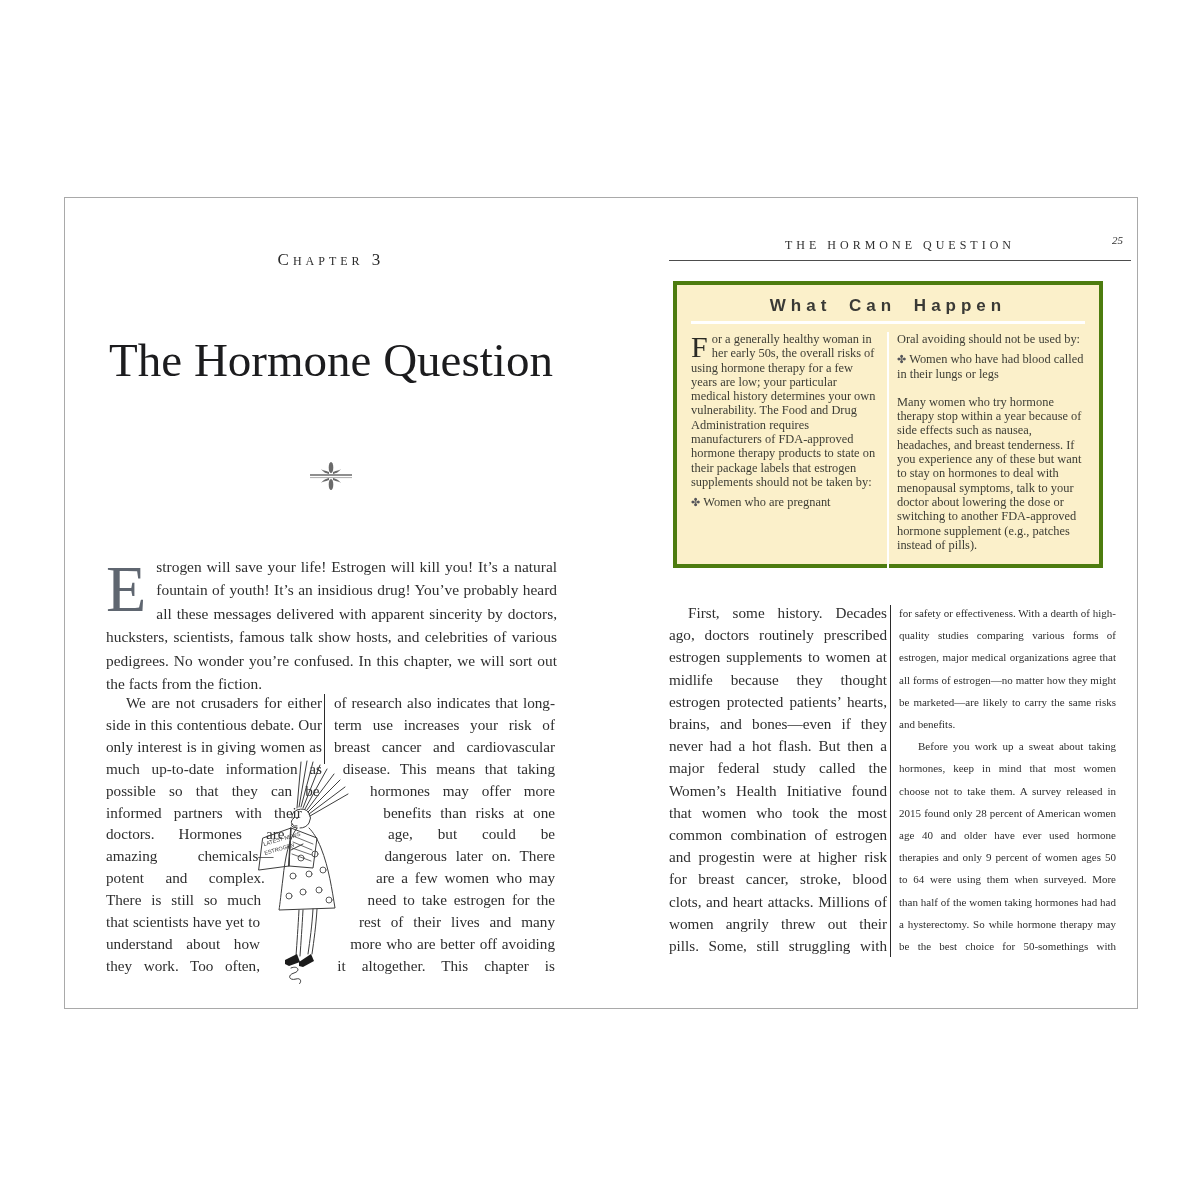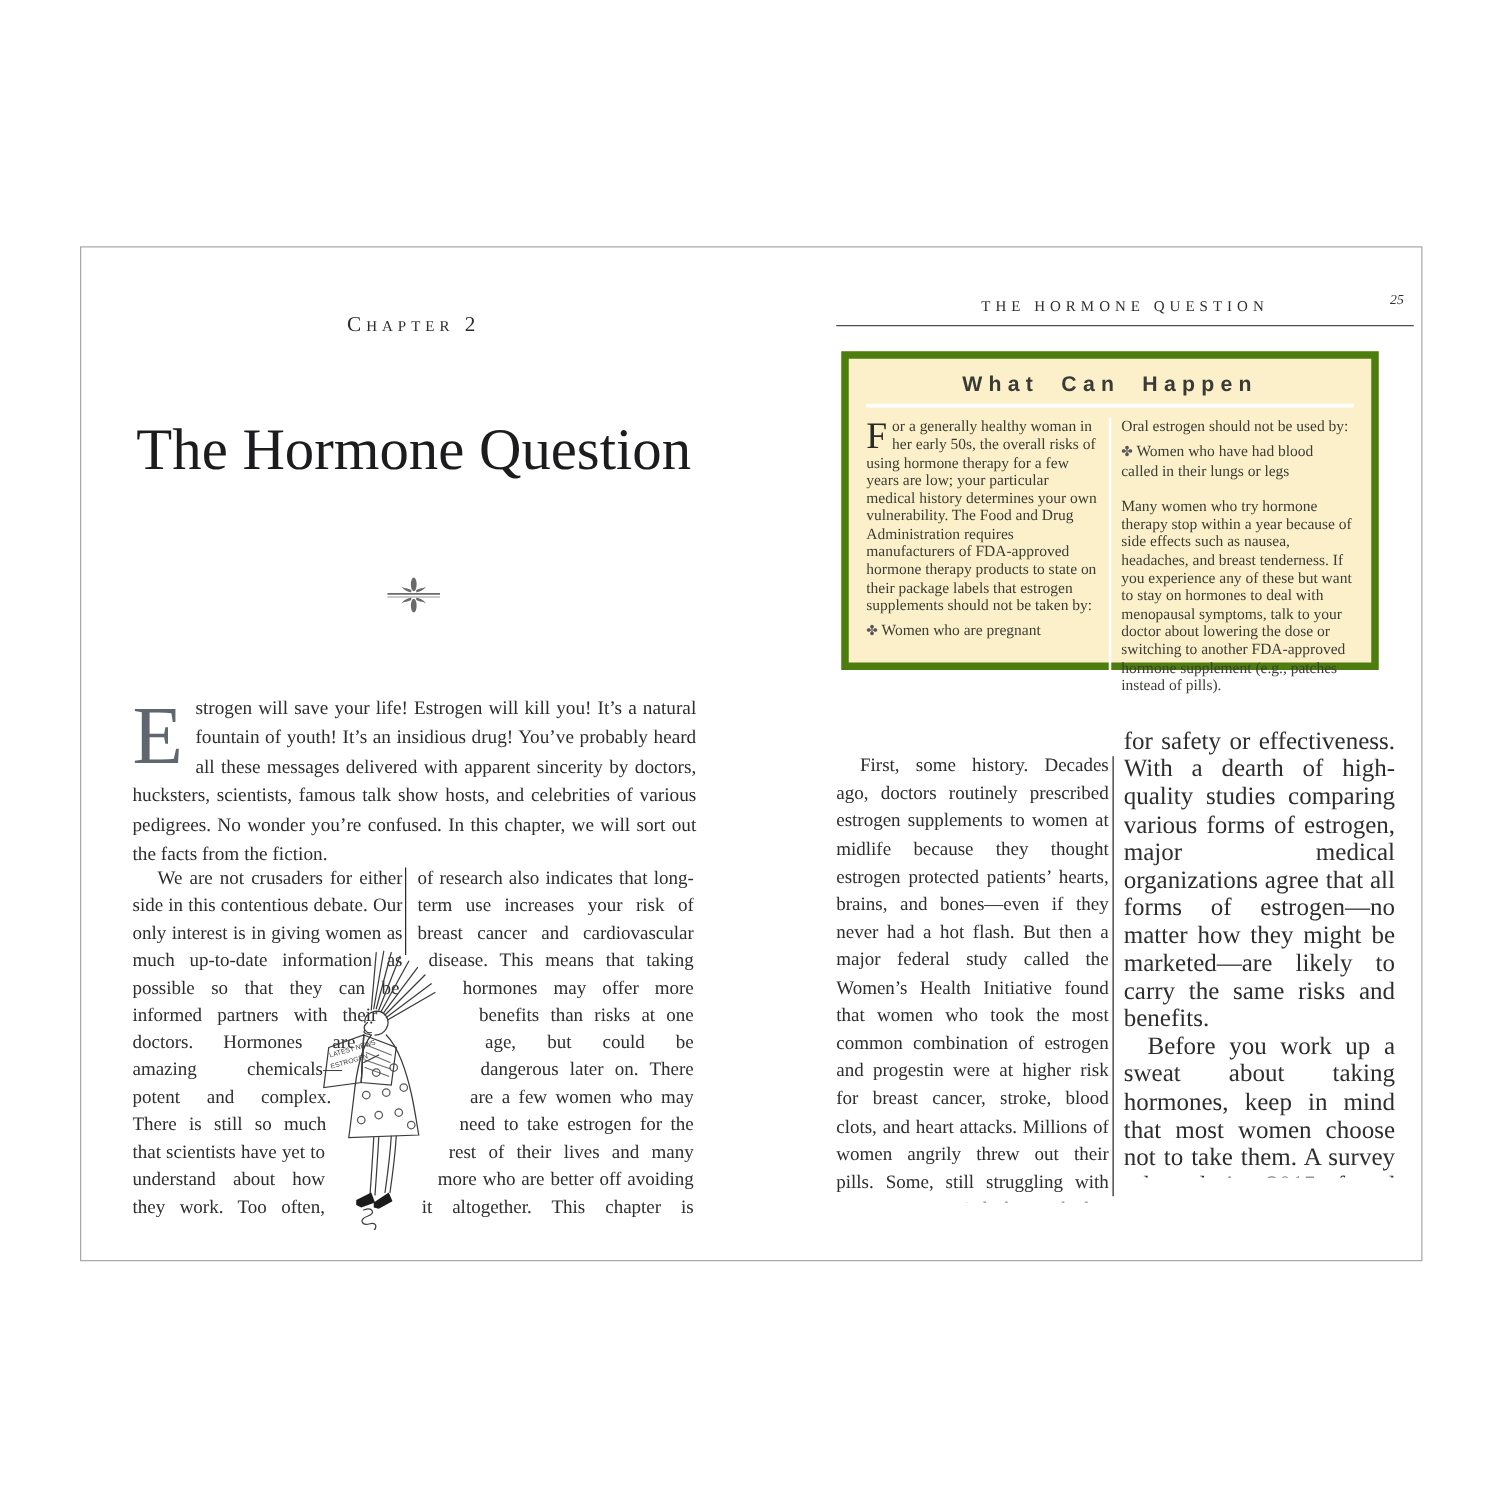--- a/index.html
+++ b/index.html
@@ -32,53 +32,53 @@
   .lcol-div{left:259px;top:496px;width:1px;height:70px;background:#2a2a2a;}
   .illus{left:180px;top:560px;width:118px;height:226px;}
 
   
   .running-head{left:604px;top:40px;width:462px;height:20px;}
   .running-head .head-text{display:block;text-align:center;font-size:12px;
     letter-spacing:4px;color:#2f2f2f;}
   .folio{position:absolute;right:8px;top:-4px;font-style:italic;font-size:11px;color:#2f2f2f;font-family:Liberation Serif, serif;}
   .head-rule{left:604px;top:62px;width:462px;height:1px;background:#4d4d4d;}
 
-  .sidebar-box{left:608px;top:83px;width:430px;height:255px;
-    background:#fbf0ca;border:6px solid #4d7c0f;box-sizing:border-box;}
+  .sidebar-box{left:608px;top:83px;width:430px;height:287px;
+    background:#fbf0ca;border:4px solid #4d7c0f;box-sizing:border-box;}
   .sidebar-title{margin:11px 14px 0 14px;text-align:center;
     font-family:"Liberation Sans", sans-serif;font-weight:bold;font-size:17px;
     letter-spacing:5px;word-spacing:8px;color:#3a3a36;}
   .sidebar-hr{margin:5px 14px 0 14px;height:3px;background:#ffffff;}
   .sidebar-cols{display:flex;margin:8px 14px 0 14px;height:250px;overflow:hidden;}
   .sb-col{width:194px;font-size:12.4px;line-height:14.3px;color:#3d3d35;text-align:left;}
   .sb-col p{margin:0 0 6px 0;}
   .sb-div{width:2px;background:#ffffff;margin:0 8px;}
   .dropcap-f{float:left;font-size:30px;line-height:26px;padding:2px 4px 0 0;color:#2b2b25;}
   .bglyph{color:#55555a;font-size:11px;margin-right:3px;}
   .sb-gap{height:8px;}
 
   .bcol1{left:604px;top:404px;width:218px;height:360px;text-align:justify;
     font-size:15.2px;line-height:22.2px;overflow:hidden;}
-  .bcol2{left:834px;top:384px;width:217px;height:360px;text-align:justify;
-    font-size:20px;line-height:22.2px;overflow:hidden;}
+  .bcol2{left:834px;top:404px;width:217px;height:360px;text-align:justify;
+    font-size:11px;line-height:22.2px;overflow:hidden;}
   .bcol1 p,.bcol2 p{margin:0;}
   .indent{text-indent:19px;}
   .bcol-div{left:825px;top:407px;width:1px;height:352px;background:#2a2a2a;}
 
   svg{display:inline-block;}
   .sketch{stroke:#3c3c3c;fill:none;stroke-width:1;stroke-linecap:round;}
   .sketch-fill{fill:#1b1b1b;stroke:none;}
   .np-text{font-family:"Liberation Sans", sans-serif;font-size:5.5px;fill:#3c3c3c;}
 </style>
 </head>
 <body>
 
 <div class="spread">
 
-  <div class="abs chapter-label" style="font-variant:small-caps;text-transform:none;letter-spacing:4px;font-size:17px;">Chapter 2</div>
+  <div class="abs chapter-label" style="font-variant:small-caps;text-transform:none;letter-spacing:4px;font-size:17px;">Chapter 3</div>
 
   <div class="abs title">The Hormone Question</div>
 
   <div class="abs fleuron-wrap">
     <svg width="46" height="32" viewBox="0 0 46 32" aria-hidden="true">
       <line x1="2" y1="15" x2="44" y2="15" stroke="#6a6a6a" stroke-width="1.4"></line>
       <line x1="2" y1="17.6" x2="44" y2="17.6" stroke="#8a8a8a" stroke-width="0.7"></line>
       <ellipse cx="23" cy="7.5" rx="2.3" ry="5.5" fill="#6a6a6a"></ellipse>
       <ellipse cx="23" cy="24.5" rx="2.3" ry="5.5" fill="#6a6a6a"></ellipse>
       <path d="M21,12 C17,10 15,11 13,9 C16,13 18,13 21,14 Z" fill="#6a6a6a"></path>
@@ -169,21 +169,21 @@
   <div class="abs sidebar-box">
     <div class="sidebar-title">What Can Happen</div>
     <div class="sidebar-hr"></div>
     <div class="sidebar-cols">
       <div class="sb-col">
         <p><span class="dropcap-f">F</span><span>or a generally healthy woman in her early 50s, the overall risks of using hormone therapy for a few years are low; your particular medical history determines your own vulnerability. The Food and Drug Administration requires manufacturers of FDA-approved hormone therapy products to state on their package labels that estrogen supplements should not be taken by:</span></p>
         <p class="bullet"><span class="bglyph">✤</span><span>Women who are pregnant</span></p>
       </div>
       <div class="sb-div"></div>
       <div class="sb-col">
-        <p>Oral estrogen should not be used by:</p>
+        <p>Oral avoiding should not be used by:</p>
         <p class="bullet"><span class="bglyph">✤</span><span>Women who have had blood called in their lungs or legs</span></p>
         <div class="sb-gap"></div>
         <p>Many women who try hormone therapy stop within a year because of side effects such as nausea, headaches, and breast tenderness. If you experience any of these but want to stay on hormones to deal with menopausal symptoms, talk to your doctor about lowering the dose or switching to another FDA-approved hormone supplement (e.g., patches instead of pills).</p>
       </div>
     </div>
   </div>
 
   <div class="abs bcol-div"></div>
 
   <div class="abs bcol1">

